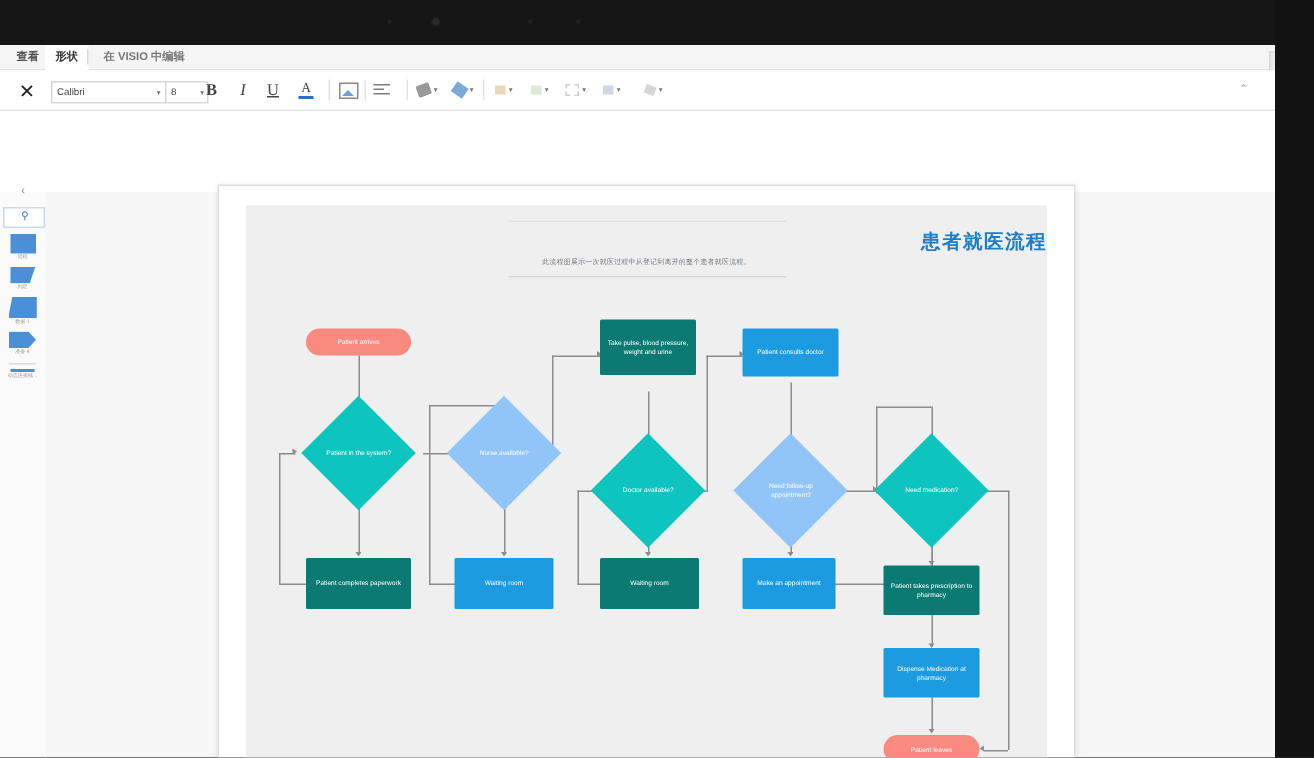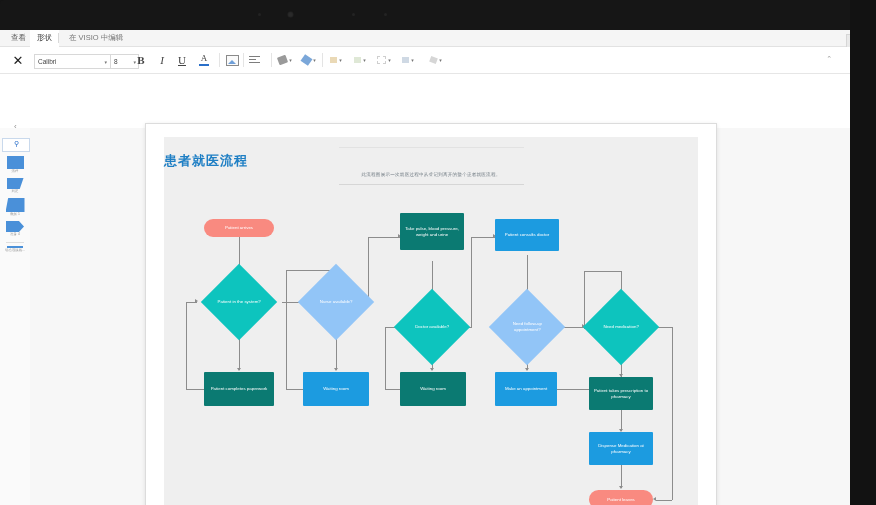--- a/index.html
+++ b/index.html
@@ -25,21 +25,21 @@
   #titlebar{position:relative;height:26px;background:#000;}
   #app-title{position:absolute;left:50%;top:6px;transform:translateX(-50%);
              color:#d4d4d4;font-size:9px;letter-spacing:.5px;}
   #share-btn{position:absolute;right:-36px;top:4px;width:38px;height:22px;background:#e9e9e9;
              color:#555;font-size:8px;display:flex;align-items:center;justify-content:center;
              border:1px solid #d6d6d6;border-bottom:none;}
 
   
   #tabbar{position:relative;height:16px;background:#f5f5f5;border-bottom:1px solid #e2e2e2;}
   .tab{position:absolute;top:0;height:16px;font-size:7.5px;color:#555;
-       display:flex;align-items:center;padding:0 7px;}
+       display:flex;align-items:center;padding:0 7px;font-weight:bold;}
   .tab.active{background:#fff;color:#333;border-bottom:1px solid #fff;}
   #tab-view{left:4px;} #tab-shape{left:30px;} #tab-visio{left:62px;color:#777;}
   #tab-divider{position:absolute;left:58px;top:3px;width:1px;height:10px;background:#d9d9d9;}
 
   
   #toolbar{position:relative;height:26px;background:#fff;border-bottom:1px solid #e6e6e6;}
   .tb{position:absolute;top:4px;height:18px;display:flex;align-items:center;
       justify-content:center;color:#444;font-size:10px;}
   .tb.dim{color:#c9c9c9;}
   .caret{font-size:5px;color:#777;margin-left:2px;}
@@ -97,21 +97,21 @@
   #sh-divider{width:18px;height:1px;background:#dedede;margin:6px auto 3px;}
   #sh4 .shape-thumb{width:16px;height:1.5px;background:#4a90d9;}
 
   
   #canvas-area{position:absolute;left:30px;top:98px;width:820px;height:377px;background:#f7f7f7;}
   #page{position:absolute;left:115px;top:-5px;width:570px;height:402px;background:#fff;
         border:1px solid #dcdcdc;box-shadow:0 1px 4px rgba(0,0,0,.10);}
   #drawing{position:absolute;left:18px;top:13px;width:534px;height:375px;background:#efefef;}
 
   
-  #fc-title{position:absolute;left:0;right:0;top:15px;text-align:left;
+  #fc-title{position:absolute;left:0;right:0;top:15px;text-align:right;
             font-size:13px;font-weight:bold;color:#1f7fc4;letter-spacing:1px;}
   #fc-subtitle{position:absolute;left:0;right:0;top:35px;text-align:center;
                font-size:4.6px;color:#6f7a82;letter-spacing:.2px;}
   #fc-rule{position:absolute;left:175px;top:47px;width:185px;height:1px;background:#d6d6d6;}
   #fc-rule-top{position:absolute;left:175px;top:10px;width:185px;height:1px;background:#e2e2e2;}
 
   
   .node{position:absolute;display:flex;align-items:center;justify-content:center;
         text-align:center;color:#fff;font-size:4.4px;line-height:5.6px;padding:2px;
         box-sizing:border-box;}

